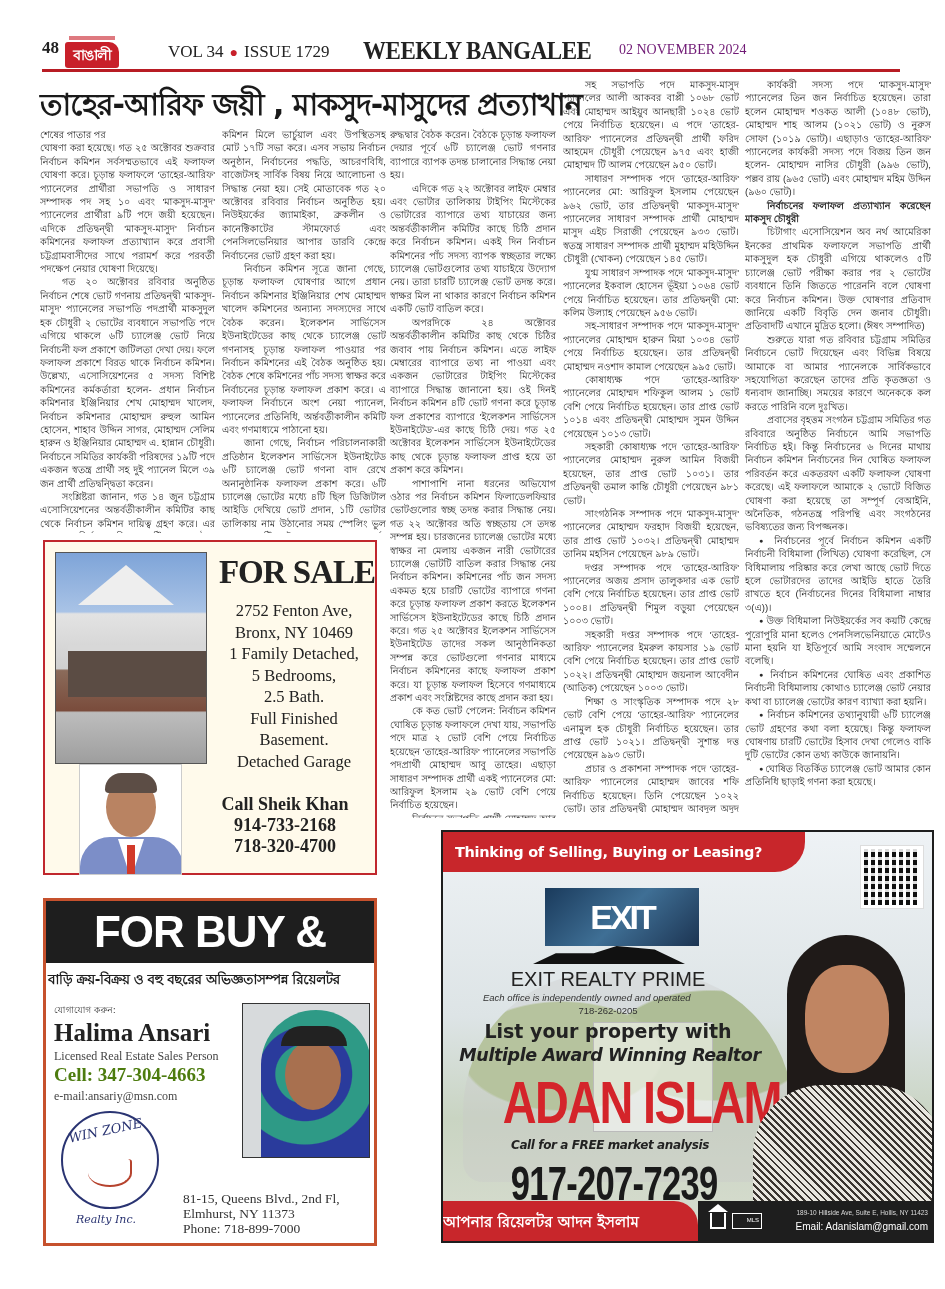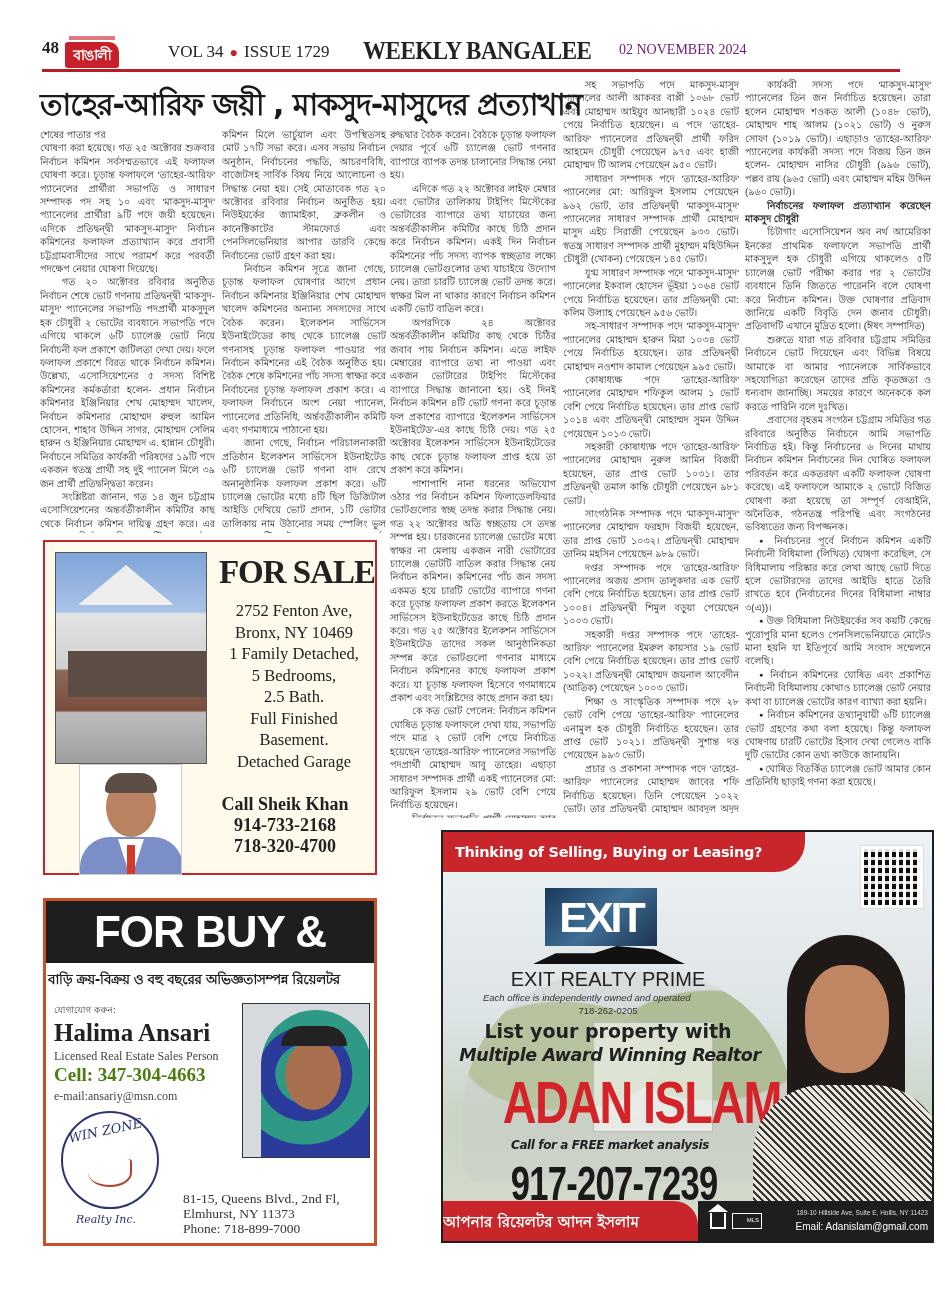--- a/index.html
+++ b/index.html
@@ -70,21 +70,21 @@
 
   
   .ad3 { position: absolute; left: 393px; top: 830px; width: 493px; height: 413px; border: 2px solid #1e1e1e; background: linear-gradient(#eef2f5 0%, #dde4e6 45%, #c9d4c2 70%, #d8ddd0 100%); overflow: hidden; margin-left: 48px; }
   .ad3 .trees { position: absolute; left: 20px; top: 140px; width: 330px; height: 210px; border-radius: 140px 140px 20px 20px; background: radial-gradient(ellipse at 30% 40%, #b6c39e 0 30%, transparent 31%), radial-gradient(ellipse at 75% 35%, #aebd96 0 28%, transparent 29%), rgba(200,200,200,.35); }
   .ad3 .house-bg { position: absolute; left: 150px; top: 190px; width: 120px; height: 110px; background: rgba(255,255,255,.55); border: 1px solid #bbb; }
   .ad3 .top-banner { position: absolute; left: 0; top: 0; width: 362px; height: 40px; background: #c8262b; border-radius: 0 0 30px 0; color: #fff; font-family: "DejaVu Sans", sans-serif; font-weight: bold; font-size: 14.5px; line-height: 40px; padding-left: 12px; white-space: nowrap; letter-spacing: -0.3px; }
   .ad3 .qr { position: absolute; left: 418px; top: 14px; width: 62px; height: 62px; background:
       repeating-linear-gradient(90deg, #111 0 4px, #fff 4px 7px),
       #fff; border: 3px solid #fff; outline: 1px solid #ddd; }
   .ad3 .qr::before { content: ""; position: absolute; inset: 0; background: repeating-linear-gradient(0deg, transparent 0 5px, rgba(255,255,255,.85) 5px 8px); }
-  .ad3 .exit-logo { position: absolute; left: 102px; top: 56px; width: 112px; height: 58px; background: linear-gradient(135deg, #1a3a5c, #3f6f95 50%, #1c3452); color: #fff; font-family: "Liberation Sans", sans-serif; font-weight: bold; font-size: 43px; line-height: 58px; text-align: center; letter-spacing: -3px; }
+  .ad3 .exit-logo { position: absolute; left: 102px; top: 56px; width: 154px; height: 58px; background: linear-gradient(135deg, #1a3a5c, #3f6f95 50%, #1c3452); color: #fff; font-family: "Liberation Sans", sans-serif; font-weight: bold; font-size: 34px; line-height: 58px; text-align: center; letter-spacing: -3px; }
   .ad3 .exit-house { position: absolute; left: 90px; top: 114px; width: 152px; height: 18px; background: #111; clip-path: polygon(0 100%, 15% 40%, 40% 40%, 55% 0, 80% 20%, 100% 100%); }
   .ad3 .brand { position: absolute; left: 60px; top: 136px; width: 210px; text-align: center; font-family: "Liberation Sans", sans-serif; font-weight: normal; font-size: 20px; color: #222; }
   .ad3 .brand-sub { position: absolute; left: 40px; top: 160px; width: 250px; font-family: "Liberation Sans", sans-serif; font-style: italic; font-size: 9.5px; color: #333; }
   .ad3 .brand-phone { position: absolute; left: 40px; top: 173px; width: 250px; text-align: center; font-family: "Liberation Sans", sans-serif; font-size: 9.5px; color: #333; }
   .ad3 .list-line { position: absolute; left: 30px; top: 188px; width: 270px; text-align: center; font-family: "DejaVu Sans", sans-serif; font-weight: bold; font-size: 19px; color: #222; }
   .ad3 .award-line { position: absolute; left: 12px; top: 213px; width: 310px; text-align: center; font-family: "DejaVu Sans", sans-serif; font-weight: bold; font-style: italic; font-size: 17.5px; color: #222; white-space: nowrap; letter-spacing: -0.4px; }
   .ad3 .agent-name { position: absolute; left: 30px; top: 238px; width: 270px; text-align: center; font-family: "Liberation Sans", sans-serif; font-weight: bold; font-size: 60px; line-height: 66px; color: #d4242a; letter-spacing: -2px; transform: scaleX(.78); transform-origin: center; white-space: nowrap; }
   .ad3 .cta { position: absolute; left: 22px; top: 306px; width: 290px; text-align: center; font-family: "DejaVu Sans", sans-serif; font-weight: bold; font-style: italic; font-size: 12px; color: #222; white-space: nowrap; letter-spacing: -0.4px; }
   .ad3 .phone { position: absolute; left: 30px; top: 326px; width: 270px; text-align: center; font-family: "Liberation Sans", sans-serif; font-weight: bold; font-size: 48px; line-height: 52px; color: #1a1a1a; transform: scaleX(.72); transform-origin: center; white-space: nowrap; letter-spacing: -1px; }
   .ad3 .realtor-photo { position: absolute; left: 340px; top: 103px; width: 160px; height: 280px; }

